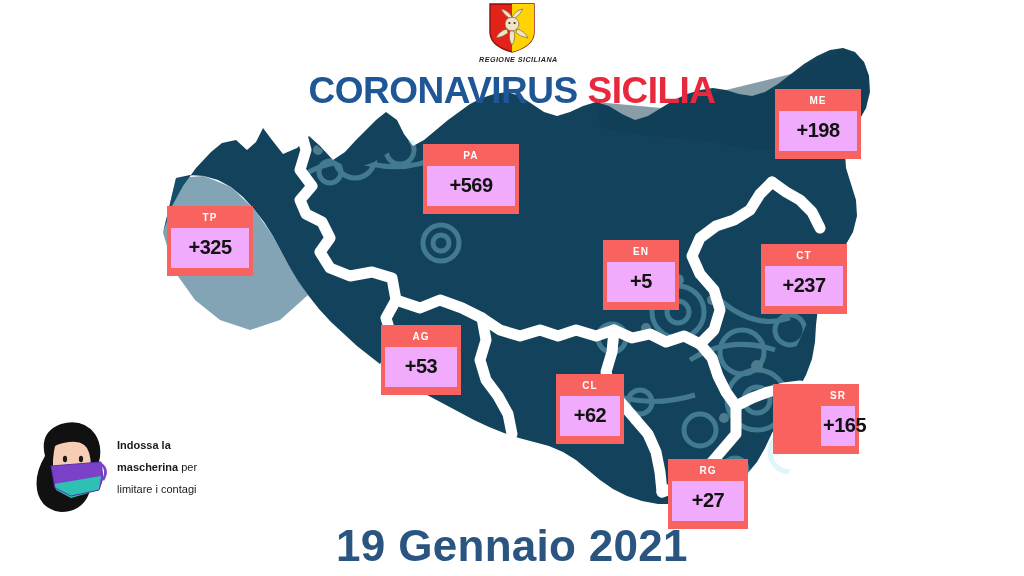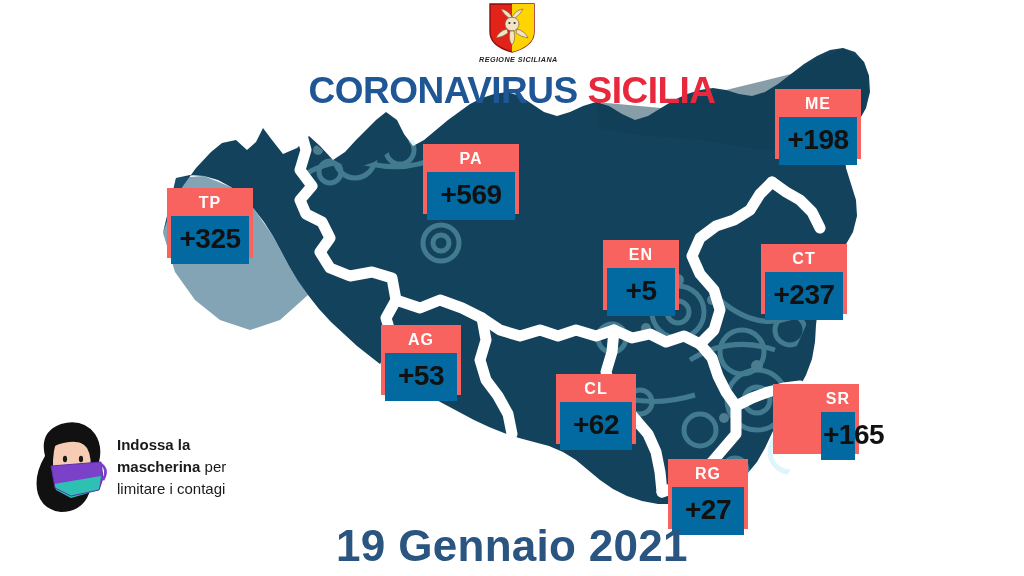--- a/index.html
+++ b/index.html
@@ -34,35 +34,35 @@
   
   .date{
     position:absolute;left:0;top:521px;width:1024px;text-align:center;
     font-size:44px;font-weight:bold;color:#2a5580;letter-spacing:.3px;
     white-space:nowrap;
   }
 
   
   .pbox{position:absolute;background:#f9635f;padding:4px 4px 5px 4px;box-sizing:border-box;}
   .pbox .code{
-    color:#ffffff;font-size:16px;font-weight:bold;letter-spacing:1.1px;
+    color:#ffffff;font-size:10px;font-weight:bold;letter-spacing:1.1px;
     text-align:center;line-height:1;padding:3px 0 5px 0;
   }
   .pbox .val{
-    background:#0369a1;color:#111111;font-weight:bold;
+    background:#f0abfc;color:#111111;font-weight:bold;
     text-align:center;line-height:1;
-    font-size:28px;padding:9px 2px 11px 2px;letter-spacing:-0.5px;
+    font-size:20px;padding:9px 2px 11px 2px;letter-spacing:-0.5px;
   }
 
   
   .mask-block{position:absolute;left:25px;top:416px;width:262px;height:104px;}
   .mask-ill{position:absolute;left:0;top:0;}
   .mask-text{
     position:absolute;left:92px;top:18px;width:175px;
-    font-size:15px;line-height:22px;color:#1a1a1a;
+    font-size:11px;line-height:22px;color:#1a1a1a;
   }
   .mask-text b{font-weight:bold;}
   .mask-text .reg{font-weight:normal;}
 </style>
 </head>
 <body>
 
 <div id="stage">
 
   <div class="map-wrap">
@@ -207,41 +207,41 @@
         <circle cx="30.6" cy="21" r="1.1"></circle>
       </g>
     </svg>
     <div class="emblem-caption">REGIONE SICILIANA</div>
   </div>
 
   <div class="title">
     <span class="t-blue">CORONAVIRUS</span><span>&nbsp;</span><span class="t-red">SICILIA</span>
   </div>
 
-  <div class="pbox" style="left:167px;top:188px;width:86px;height:70px;">
+  <div class="pbox" style="left:167px;top:206px;width:86px;height:70px;">
     <div class="code">TP</div>
     <div class="val">+325</div>
   </div>
 
   <div class="pbox" style="left:423px;top:144px;width:96px;height:70px;">
     <div class="code">PA</div>
     <div class="val">+569</div>
   </div>
 
   <div class="pbox" style="left:775px;top:89px;width:86px;height:70px;">
     <div class="code">ME</div>
     <div class="val">+198</div>
   </div>
 
   <div class="pbox" style="left:381px;top:325px;width:80px;height:70px;">
     <div class="code">AG</div>
     <div class="val">+53</div>
   </div>
 
-  <div class="pbox" style="left:556px;top:374px;width:80px;height:70px;">
+  <div class="pbox" style="left:556px;top:374px;width:68px;height:70px;">
     <div class="code">CL</div>
     <div class="val">+62</div>
   </div>
 
   <div class="pbox" style="left:603px;top:240px;width:76px;height:70px;">
     <div class="code">EN</div>
     <div class="val">+5</div>
   </div>
 
   <div class="pbox" style="left:761px;top:244px;width:86px;height:70px;">

